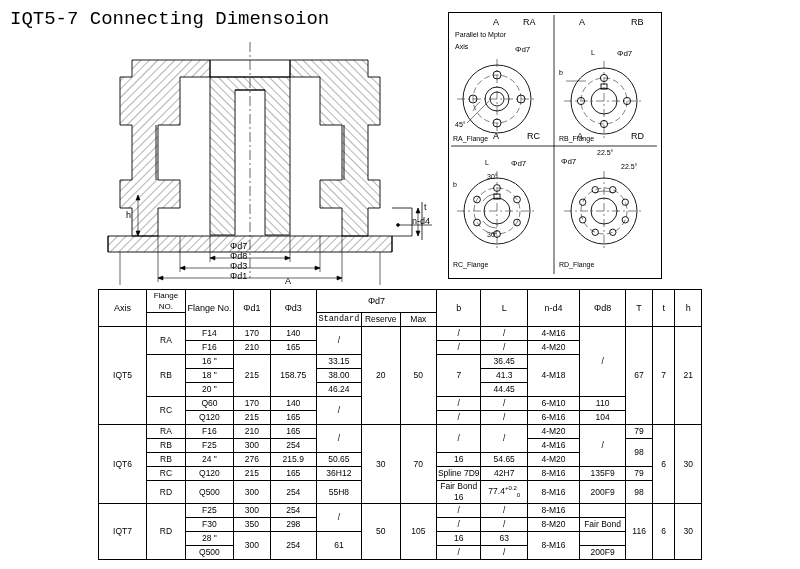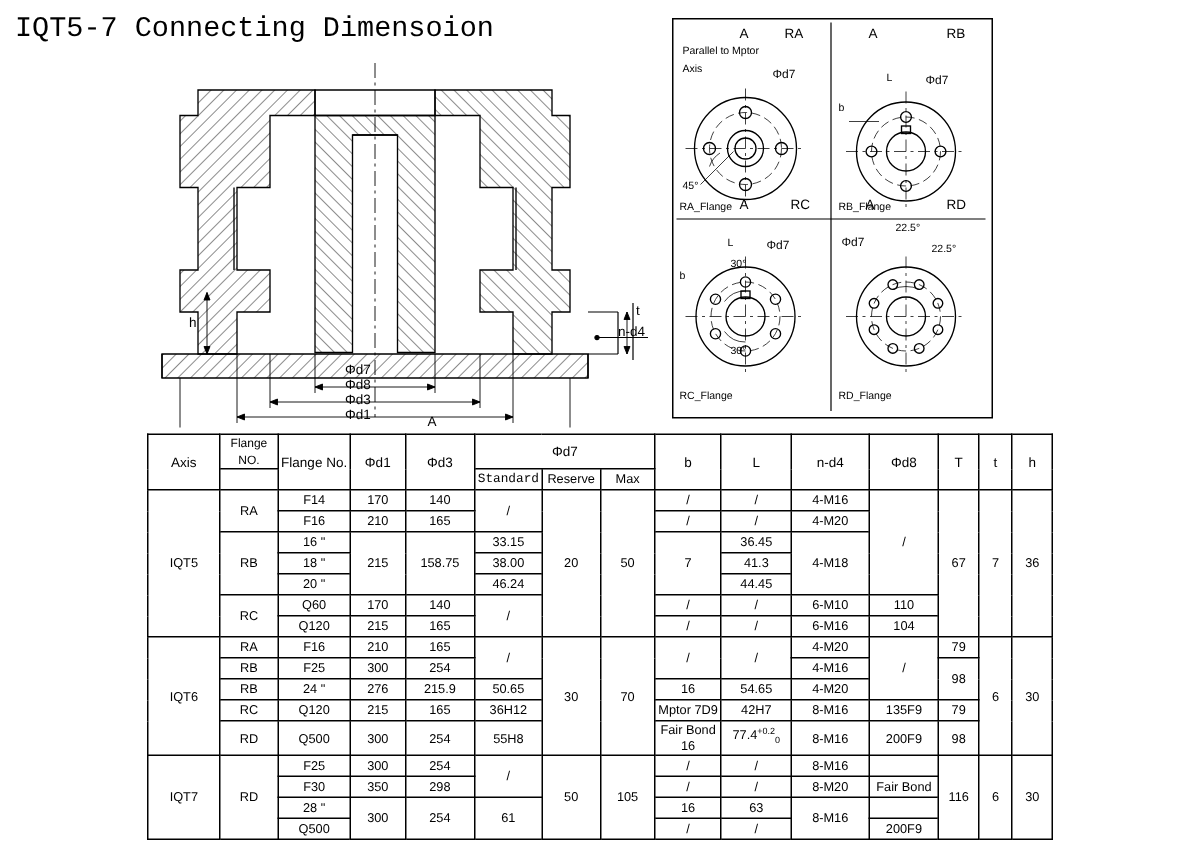--- a/index.html
+++ b/index.html
@@ -258,21 +258,21 @@
       <td>140</td>
       <td rowspan="2">/</td>
       <td rowspan="7">20</td>
       <td rowspan="7">50</td>
       <td>/</td>
       <td>/</td>
       <td>4-M16</td>
       <td rowspan="5">/</td>
       <td rowspan="7">67</td>
       <td rowspan="7">7</td>
-      <td rowspan="7">36</td>
+      <td rowspan="7">21</td>
     </tr>
     <tr>
       <td>F16</td>
       <td>210</td>
       <td>165</td>
       <td>/</td>
       <td>/</td>
       <td>4-M20</td>
     </tr>
     <tr>
@@ -350,21 +350,21 @@
       <td>16</td>
       <td>54.65</td>
       <td>4-M20</td>
     </tr>
     <tr>
       <td>RC</td>
       <td>Q120</td>
       <td>215</td>
       <td>165</td>
       <td>36H12</td>
-      <td class="small">Mptor 7D9</td>
+      <td class="small">Spline 7D9</td>
       <td>42H7</td>
       <td>8-M16</td>
       <td>135F9</td>
       <td>79</td>
     </tr>
     <tr>
       <td>RD</td>
       <td>Q500</td>
       <td>300</td>
       <td>254</td>

